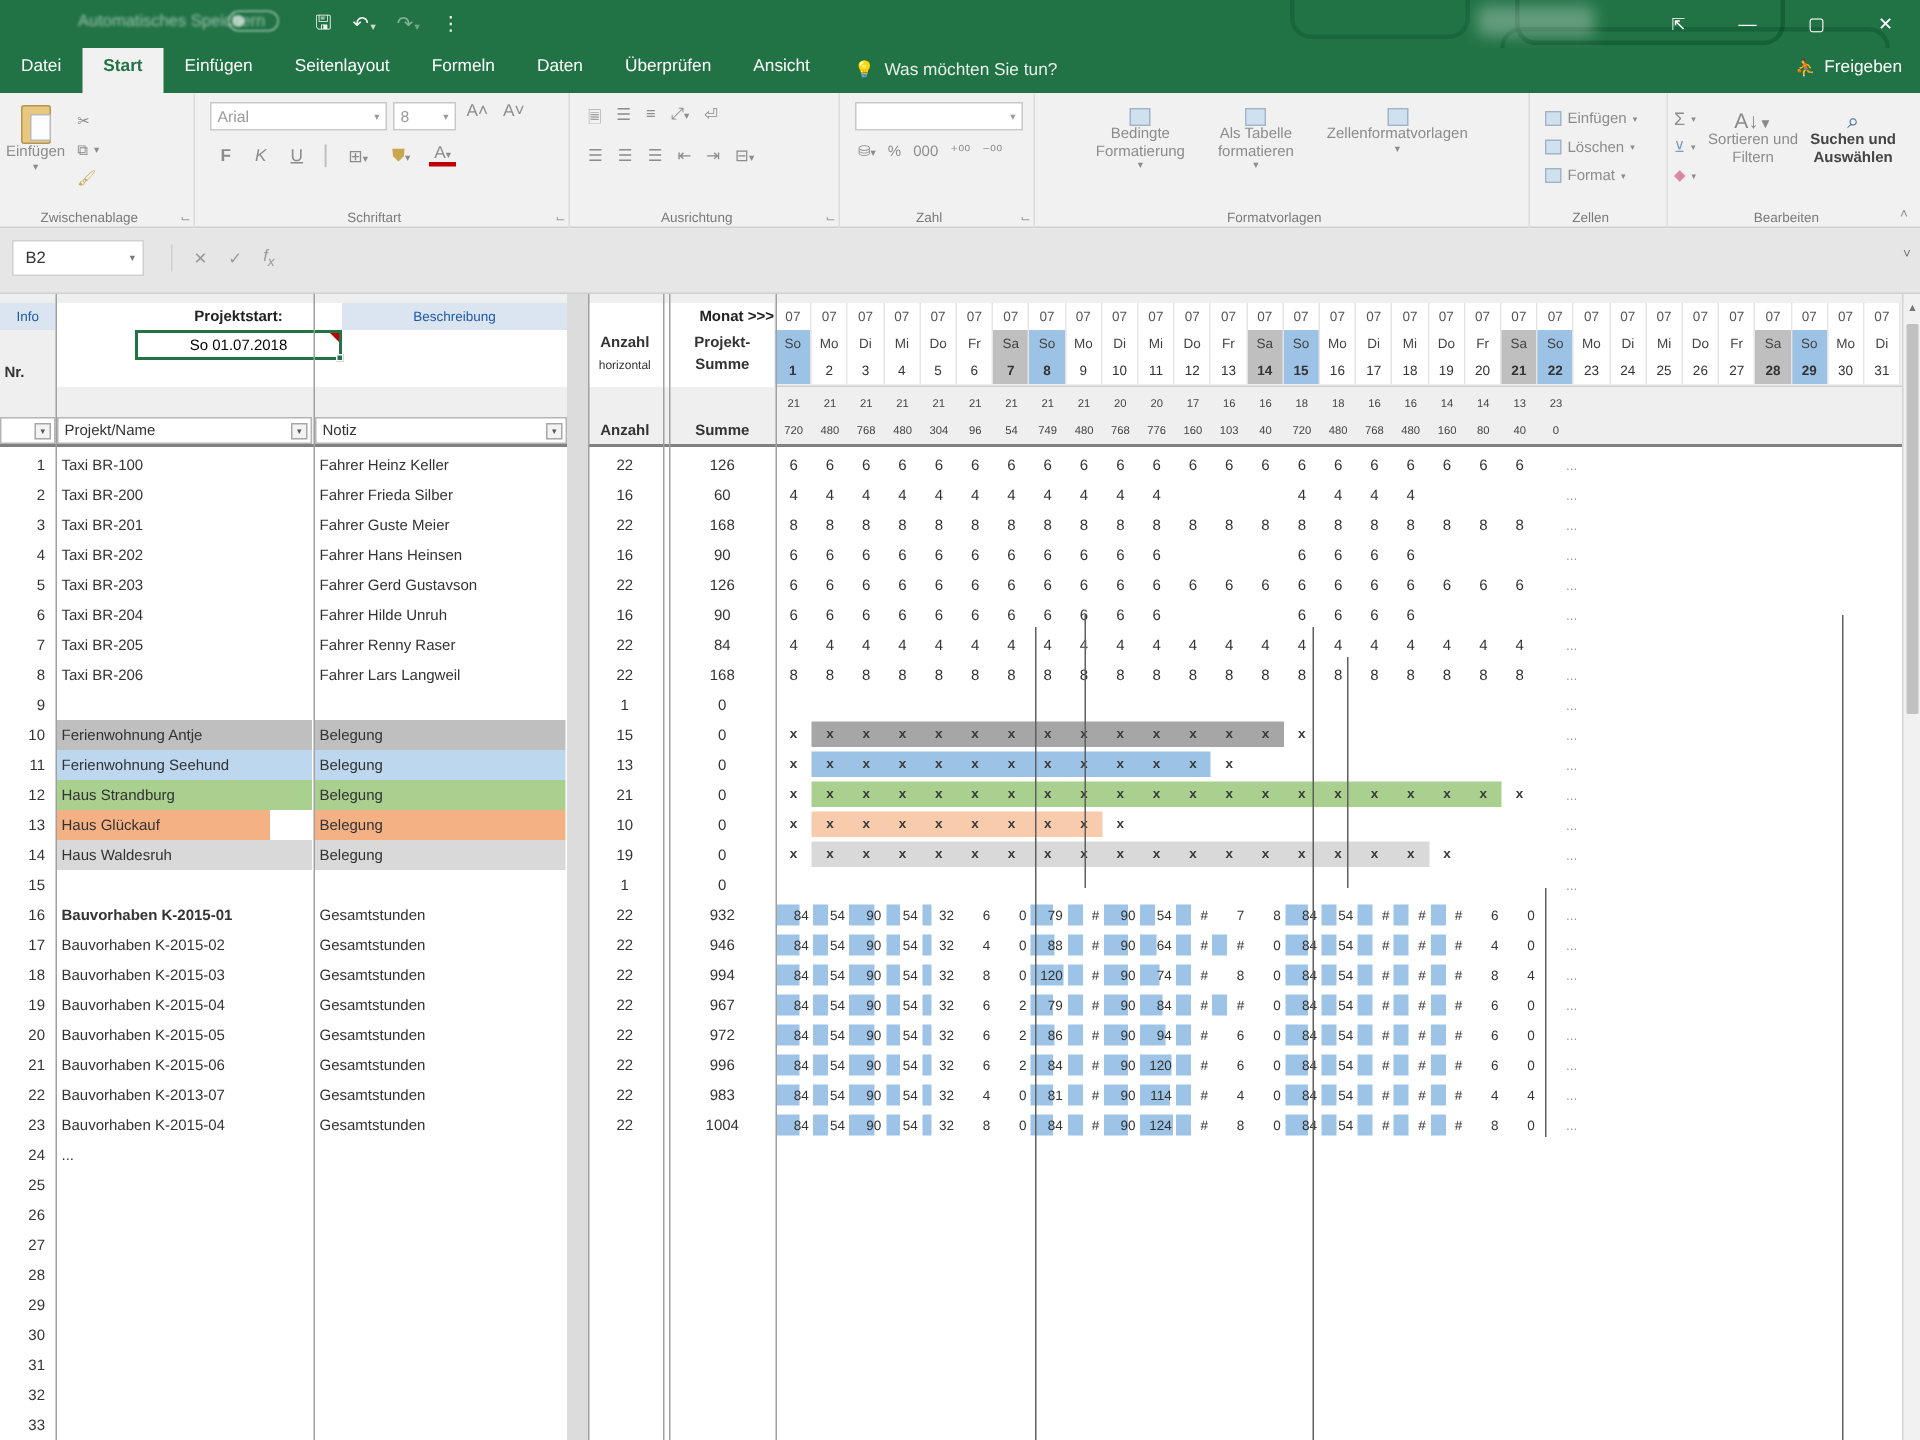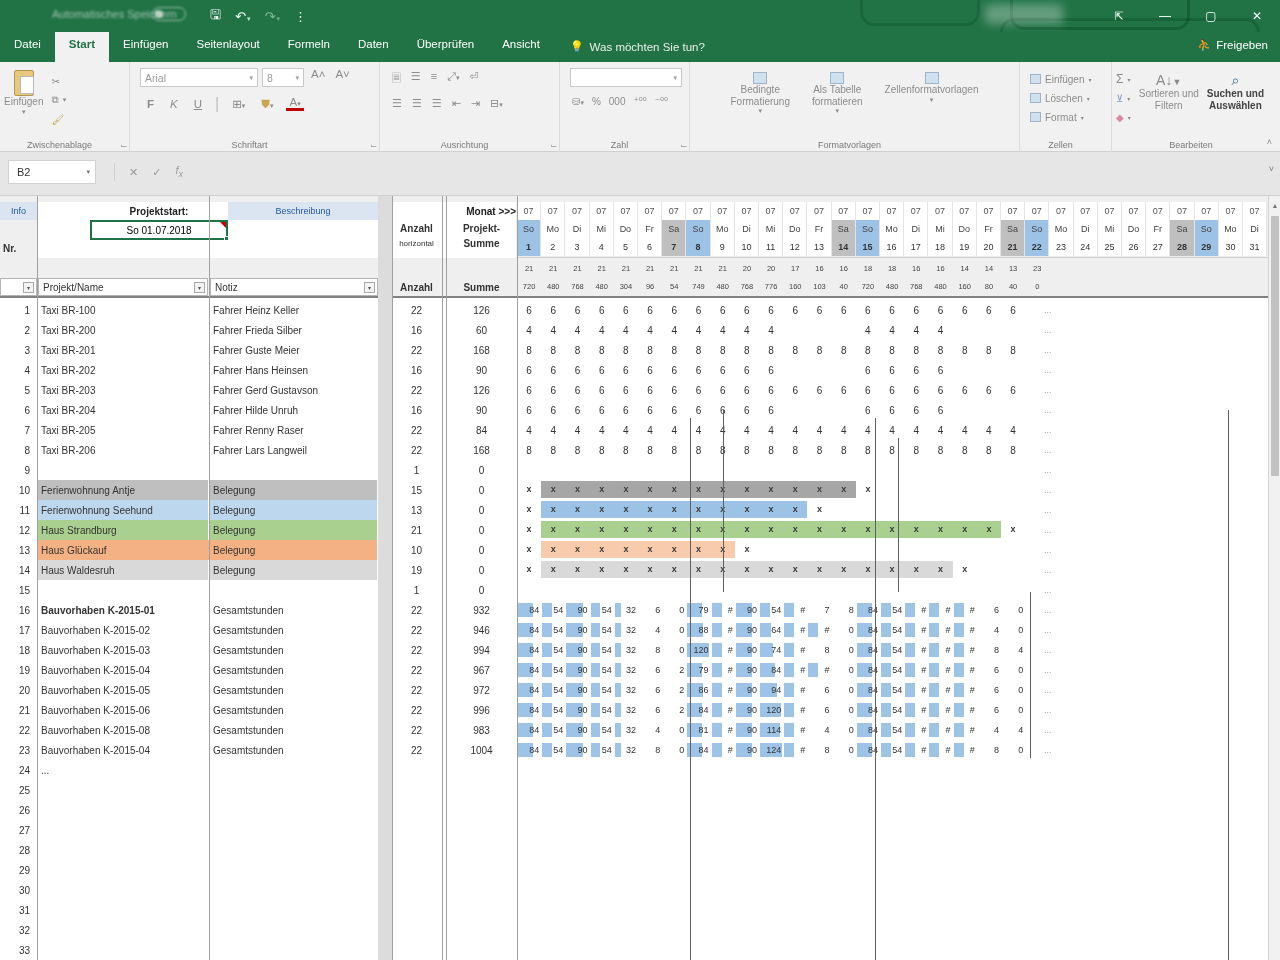--- a/index.html
+++ b/index.html
@@ -784,21 +784,21 @@
       <div class="xmark" style="left: 831.6px; top: 328px; width: 24.2px;">x</div>
       <div class="xmark" style="left: 855.8px; top: 328px; width: 24.2px;">x</div>
       <div class="xmark" style="left: 880px; top: 328px; width: 24.2px;">x</div>
       <div class="xmark" style="left: 904.2px; top: 328px; width: 24.2px;">x</div>
       <div class="xmark" style="left: 928.4px; top: 328px; width: 24.2px;">x</div>
       <div class="xmark" style="left: 952.6px; top: 328px; width: 24.2px;">x</div>
       <div class="xmark" style="left: 976.8px; top: 328px; width: 24.2px;">x</div>
       <div class="xmark" style="left: 1001px; top: 328px; width: 24.2px;">x</div>
       <div class="ellip" style="left: 1044px; top: 329px;">...</div>
       <div class="cell c-right" style="left: 0px; top: 344px; width: 33px; height: 20px; padding-right: 3px;">13</div>
-      <div class="cell" style="left: 38px; top: 344px; width: 174px; height: 20px; padding-left: 3px; background: rgb(244, 177, 131); overflow: hidden; white-space: nowrap;">Haus Glückauf</div>
+      <div class="cell" style="left: 38px; top: 344px; width: 142px; height: 20px; padding-left: 3px; background: rgb(244, 177, 131); overflow: hidden; white-space: nowrap;">Haus Glückauf</div>
       <div class="cell" style="left: 210px; top: 344px; width: 167px; height: 20px; padding-left: 3px; background: rgb(244, 177, 131); overflow: hidden; white-space: nowrap;">Belegung</div>
       <div class="cell c-center" style="left: 392px; top: 344px; width: 49px; height: 20px;">10</div>
       <div class="cell c-center" style="left: 447px; top: 344px; width: 69px; height: 20px;">0</div>
       <div class="" style="position: absolute; left: 541.2px; top: 345px; width: 193.6px; height: 17px; background: rgb(248, 203, 173);"></div>
       <div class="xmark" style="left: 517px; top: 348px; width: 24.2px;">x</div>
       <div class="xmark" style="left: 541.2px; top: 348px; width: 24.2px;">x</div>
       <div class="xmark" style="left: 565.4px; top: 348px; width: 24.2px;">x</div>
       <div class="xmark" style="left: 589.6px; top: 348px; width: 24.2px;">x</div>
       <div class="xmark" style="left: 613.8px; top: 348px; width: 24.2px;">x</div>
       <div class="xmark" style="left: 638px; top: 348px; width: 24.2px;">x</div>
@@ -1339,21 +1339,21 @@
         <span style="position: relative; margin-left: auto; padding-right: 2px; font-size: 9px;">#</span>
       </div>
       <div class="cell" style="left: 976.8px; top: 504px; width: 24.2px; height: 20px;">
         <span style="position: relative; margin-left: auto; padding-right: 2px; font-size: 9px;">6</span>
       </div>
       <div class="cell" style="left: 1001px; top: 504px; width: 24.2px; height: 20px;">
         <span style="position: relative; margin-left: auto; padding-right: 2px; font-size: 9px;">0</span>
       </div>
       <div class="ellip" style="left: 1044px; top: 509px;">...</div>
       <div class="cell c-right" style="left: 0px; top: 524px; width: 33px; height: 20px; padding-right: 3px;">22</div>
-      <div class="cell" style="left: 38px; top: 524px; width: 170px; height: 20px; padding-left: 3px; background: transparent; overflow: hidden; white-space: nowrap;">Bauvorhaben K-2015-08</div>
+      <div class="cell" style="left: 38px; top: 524px; width: 170px; height: 20px; padding-left: 3px; background: transparent; overflow: hidden; white-space: nowrap;">Bauvorhaben K-2013-07</div>
       <div class="cell" style="left: 210px; top: 524px; width: 167px; height: 20px; padding-left: 3px; background: transparent; overflow: hidden; white-space: nowrap;">Gesamtstunden</div>
       <div class="cell c-center" style="left: 392px; top: 524px; width: 49px; height: 20px;">22</div>
       <div class="cell c-center" style="left: 447px; top: 524px; width: 69px; height: 20px;">983</div>
       <div class="cell" style="left: 517px; top: 524px; width: 24.2px; height: 20px;">
         <span class="bluebar" style="width: 15.0387px; background: rgb(157, 195, 230);"></span>
         <span style="position: relative; margin-left: auto; padding-right: 2px; font-size: 9px;">84</span>
       </div>
       <div class="cell" style="left: 541.2px; top: 524px; width: 24.2px; height: 20px;">
         <span class="bluebar" style="width: 9.66774px; background: rgb(157, 195, 230);"></span>
         <span style="position: relative; margin-left: auto; padding-right: 2px; font-size: 9px;">54</span>

